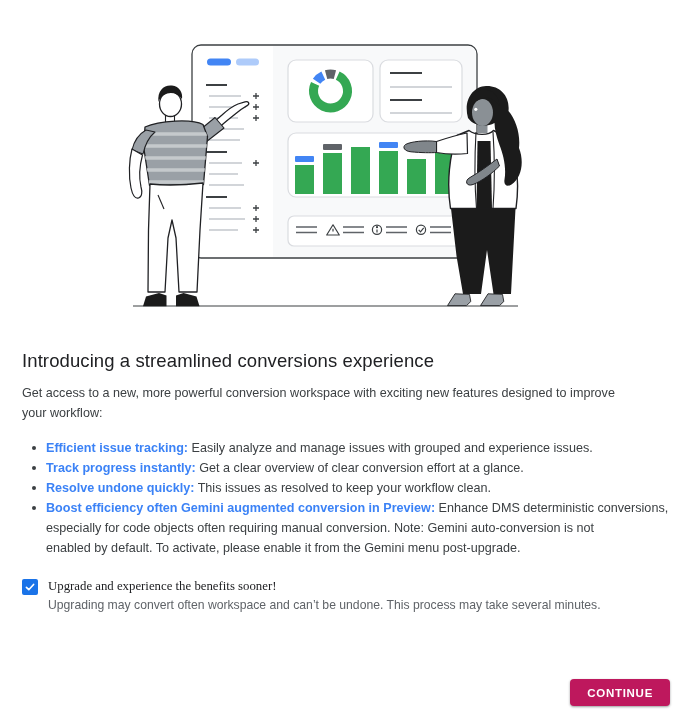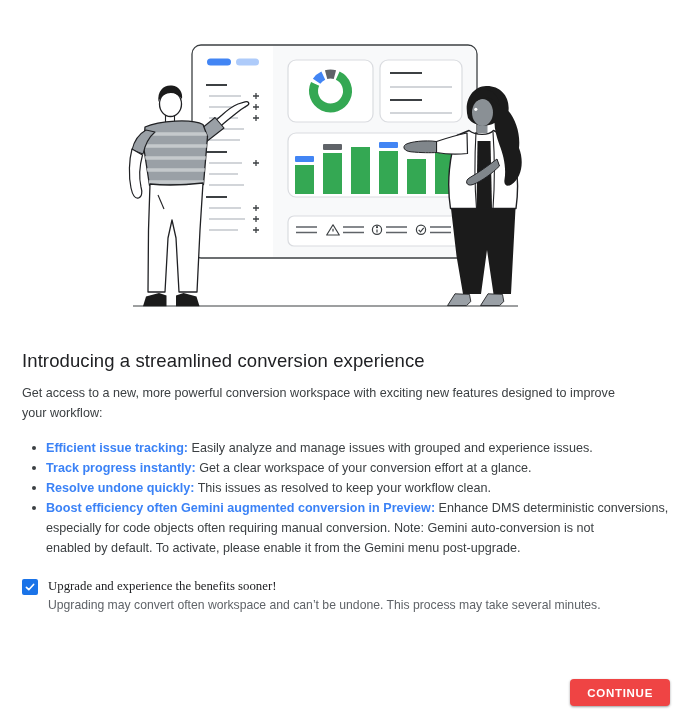--- a/index.html
+++ b/index.html
@@ -32,21 +32,21 @@
   .checkbox{
     width:16px;height:16px;margin-top:2px;border-radius:2px;background:#1a73e8;
     display:flex;align-items:center;justify-content:center;cursor:pointer;flex:0 0 auto;
   }
   .checkbox svg{display:block;}
   .check-texts{margin-left:10px;}
   .check-label{font-size:12.8px;line-height:19px;color:#202124;cursor:pointer;font-family:Liberation Serif, serif;}
   .check-helper{font-size:12.2px;line-height:17px;color:#5f6368;margin-top:1px;}
   .continue-btn{
     position:absolute;top:679px;right:14px;height:27px;padding:0 17px;border:none;border-radius:4px;
-    background:#ef4444;color:#ffffff;font-family:inherit;font-size:11.5px;font-weight:700;
+    background:#be185d;color:#ffffff;font-family:inherit;font-size:11.5px;font-weight:700;
     letter-spacing:.7px;cursor:pointer;box-shadow:0 1px 2px rgba(60,64,67,.35),0 1px 3px rgba(60,64,67,.2);
   }
 </style>
 </head>
 <body>
 
 <div class="page">
 
   <svg class="illustration" viewBox="0 0 684 270" aria-hidden="true">
 
@@ -149,28 +149,28 @@
       <path d="M497,121 C489,127 478,135 470,139.5 C464,142.7 466.5,149 473,146.5 C482,143 492,135.5 499.5,128 Z" fill="#80868b" stroke="#202124" stroke-width="1"></path>
       <ellipse cx="482.5" cy="74.5" rx="10.5" ry="13.5" fill="#8a9095"></ellipse>
       <path d="M470.5,70 C470.5,56.5 478,50.5 485.5,51.5 C494,52.5 499.5,59.5 499.5,68 C494.5,60.5 487.5,58.5 482,60.5 C475.5,63 471.5,65.5 470.5,70 Z" fill="#1b1b1b"></path>
       <circle cx="475.8" cy="71.3" r="1.6" fill="#ffffff"></circle>
       <path d="M451,170.5 L515.5,170.5 L511,256 L493.5,256 L487,212 L481,256 L463,256 L456.5,218 Z" fill="#1b1b1b"></path>
       <path d="M447.5,267.6 L455,255.8 L469.5,256.4 L470.8,263.5 L466.5,267.6 Z" fill="#9aa0a6" stroke="#202124" stroke-width="0.9"></path>
       <path d="M480.5,267.6 L488,255.8 L502.5,256.4 L503.8,263.5 L499.5,267.6 Z" fill="#9aa0a6" stroke="#202124" stroke-width="0.9"></path>
     </g>
   </svg>
 
-  <h1 class="dialog-title">Introducing a streamlined conversion experience</h1>
+  <h1 class="dialog-title">Introducing a streamlined conversions experience</h1>
 
   <p class="intro">Get access to a new, more powerful conversion workspace with exciting new features designed to improve
 your workflow:</p>
 
   <ul class="bullets">
     <li><b>Efficient issue tracking:</b><span class="b-text"> Easily analyze and manage issues with grouped and experience issues.</span></li>
-    <li><b>Track progress instantly:</b><span class="b-text"> Get a clear workspace of your conversion effort at a glance.</span></li>
+    <li><b>Track progress instantly:</b><span class="b-text"> Get a clear overview of clear conversion effort at a glance.</span></li>
     <li><b>Resolve undone quickly:</b><span class="b-text"> This issues as resolved to keep your workflow clean.</span></li>
     <li><b>Boost efficiency often Gemini augmented conversion in Preview:</b><span class="b-text"> Enhance DMS deterministic conversions,
 especially for code objects often requiring manual conversion. Note: Gemini auto-conversion is not
 enabled by default. To activate, please enable it from the Gemini menu post-upgrade.</span></li>
   </ul>
 
   <div class="check-row">
     <div class="checkbox" role="checkbox" aria-checked="true">
       <svg width="12" height="12" viewBox="0 0 16 16">
         <path d="M3.2,8.4 L6.4,11.6 L12.8,4.6" stroke="#ffffff" stroke-width="2.2" fill="none" stroke-linecap="round" stroke-linejoin="round"></path>

